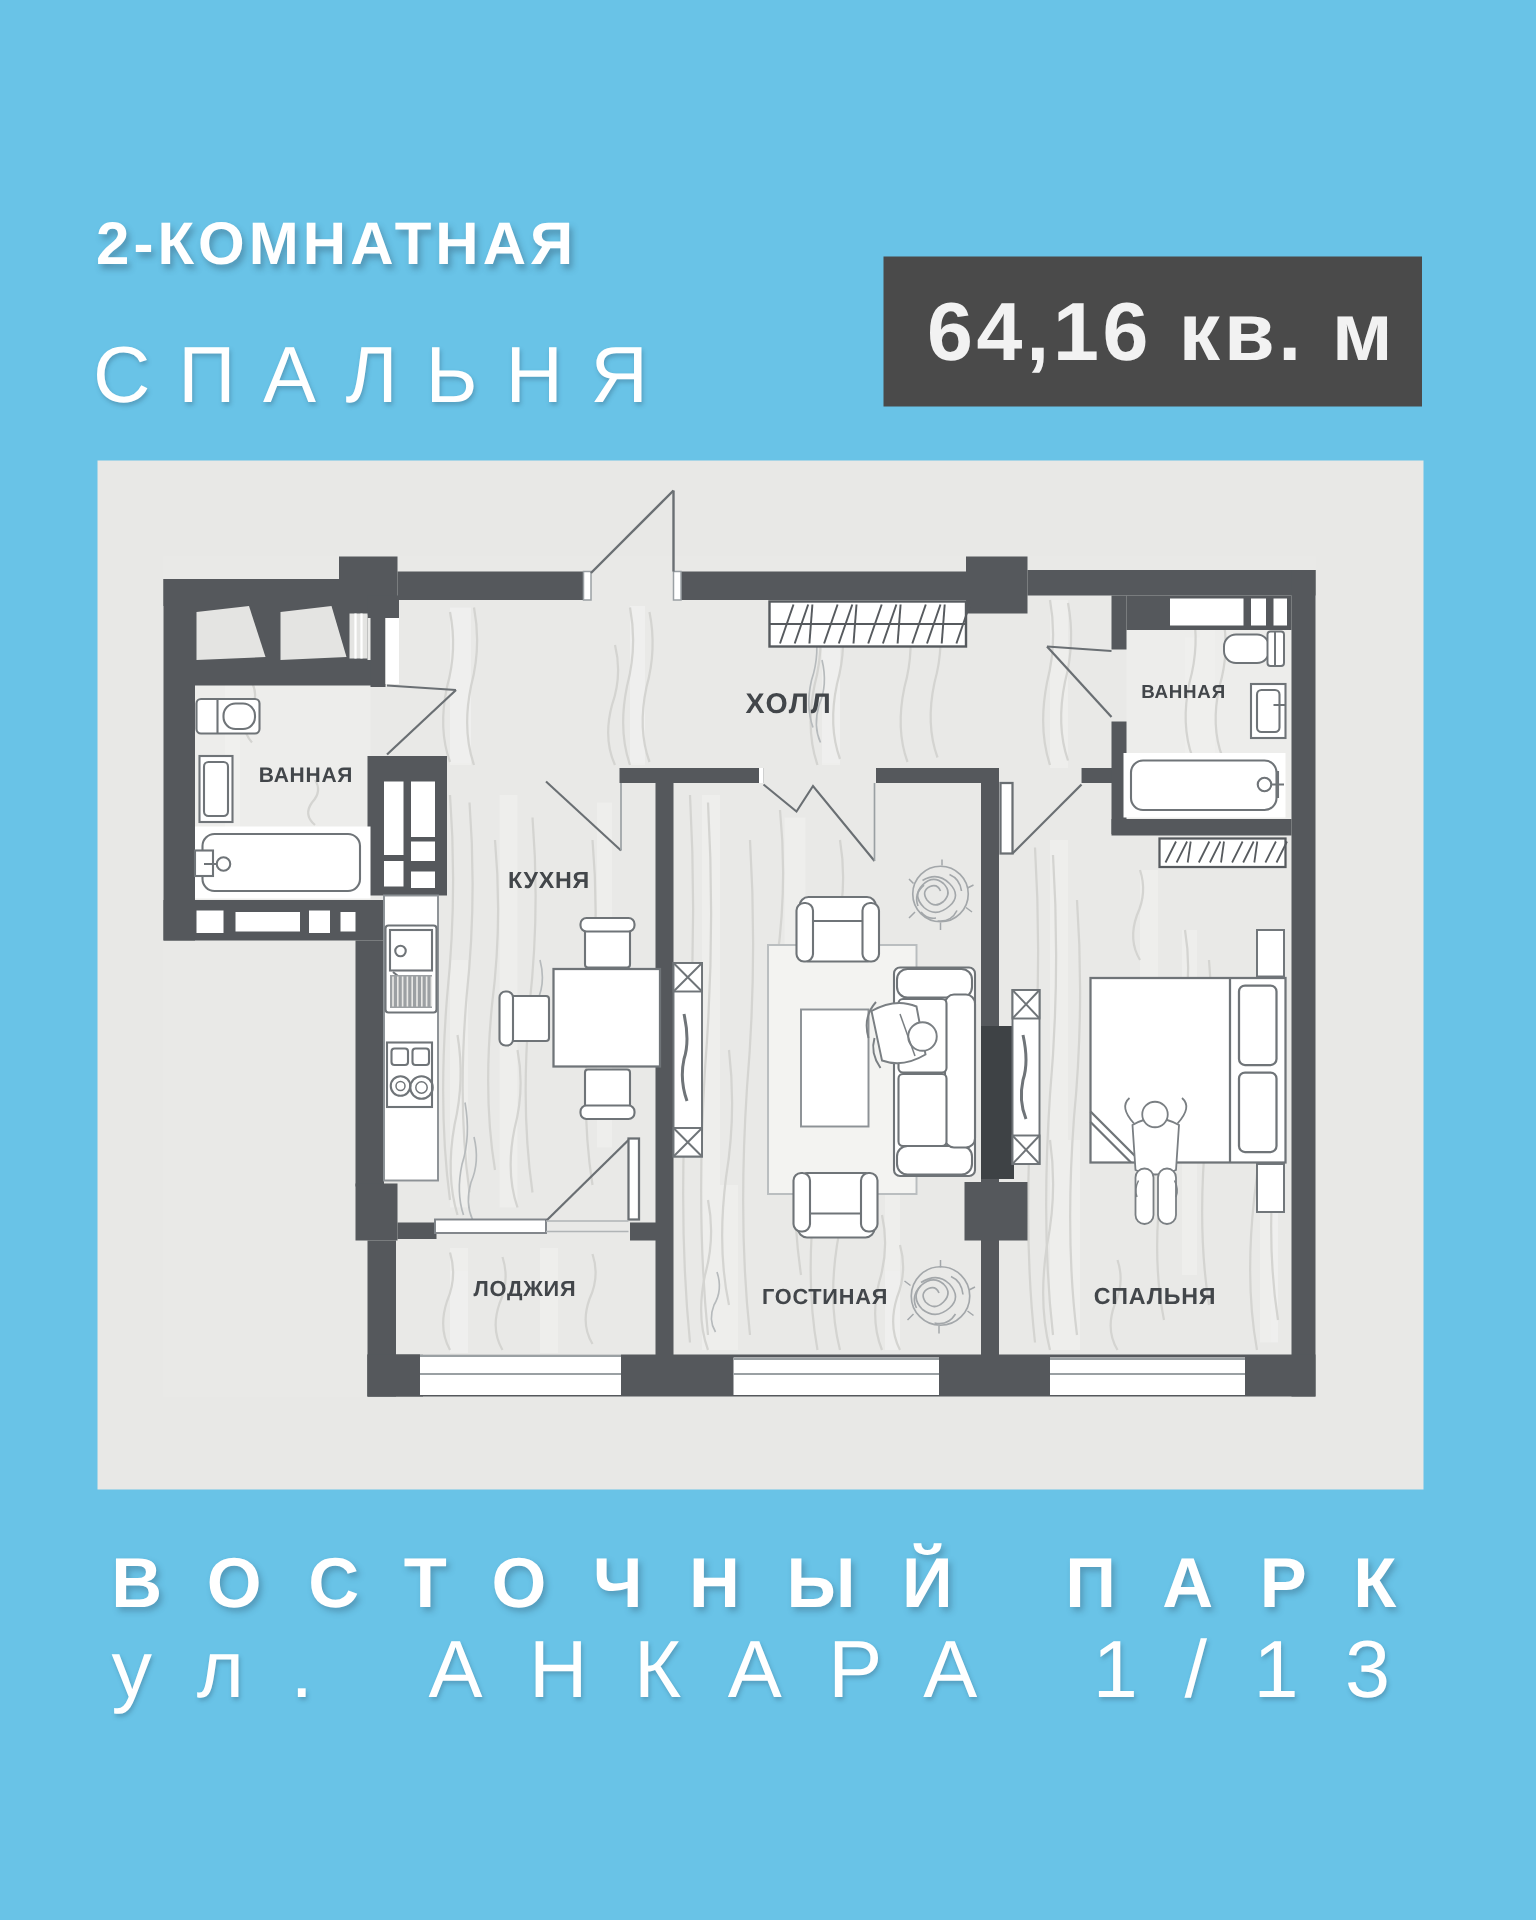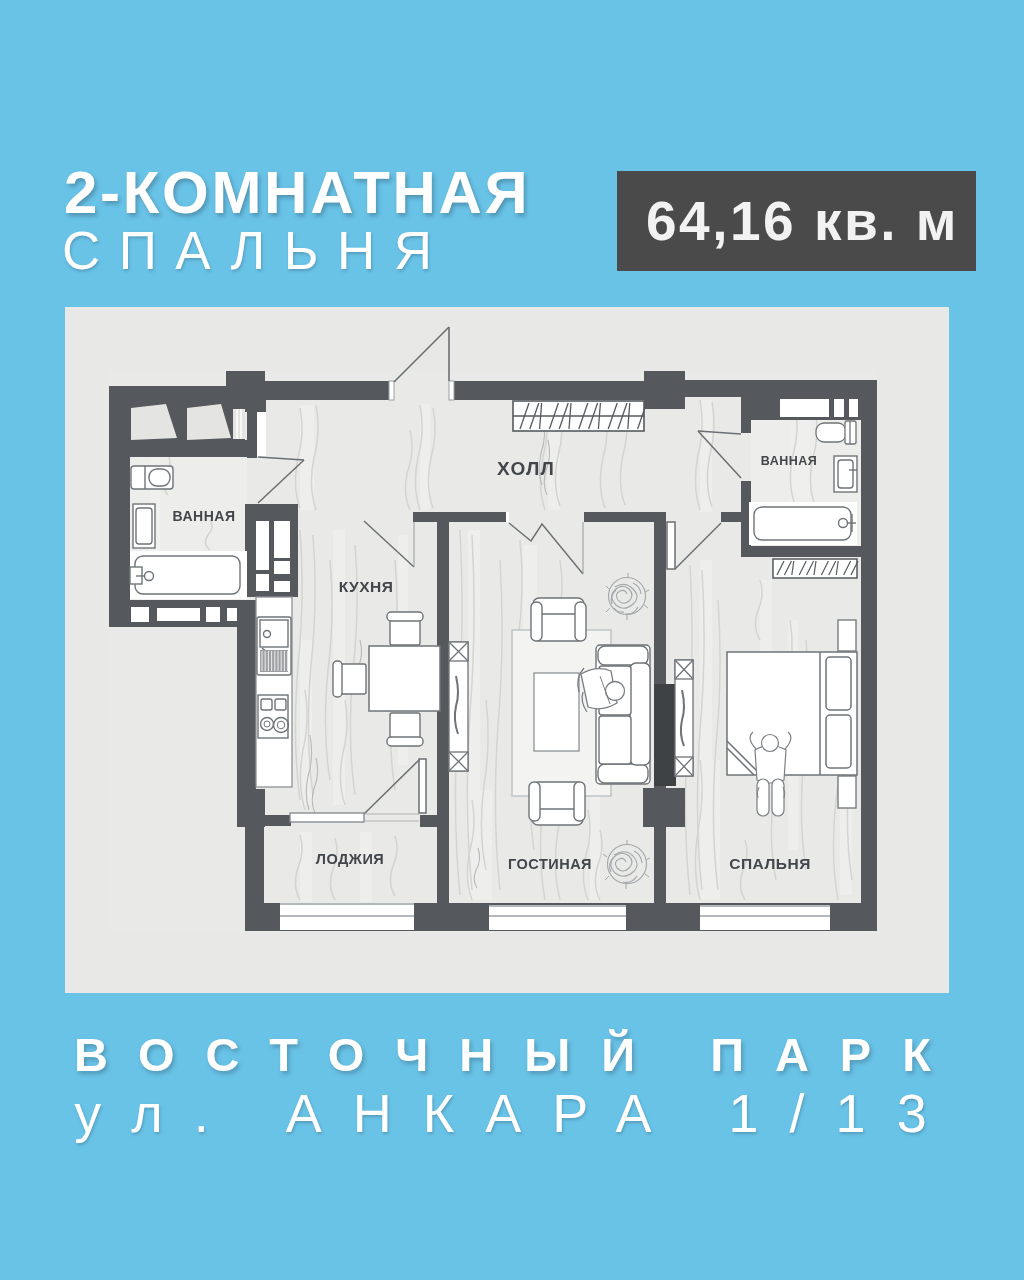--- a/index.html
+++ b/index.html
@@ -1,20 +1,20 @@
 <!DOCTYPE html>
 <html><head>
 <meta charset="utf-8">
 <style>
   html,body{margin:0;padding:0;}
   body{width:1024px;height:1280px;overflow:hidden;background:#69c3e7;font-family:"Liberation Sans",sans-serif;}
   .abs{position:absolute;}
-  .t1{left:64px;top:158px;font-size:60px;font-weight:bold;color:#fff;letter-spacing:2.7px;text-shadow:2px 3px 4px rgba(50,90,115,.45);}
+  .t1{left:64px;top:141px;font-size:40px;font-weight:bold;color:#fff;letter-spacing:2.7px;text-shadow:2px 3px 4px rgba(50,90,115,.45);}
   .t2{left:62px;top:220px;font-size:53px;font-weight:normal;color:#fff;letter-spacing:18.5px;text-shadow:1px 2px 3px rgba(50,90,115,.35);}
-  .badge{left:589px;top:171px;width:359px;height:100px;background:#4a4a4a;display:flex;align-items:center;justify-content:center;margin-left:28px;}
+  .badge{left:589px;top:171px;width:359px;height:100px;background:#4a4a4a;display:flex;align-items:center;justify-content:center;}
   .badge span{font-size:55px;font-weight:bold;color:#f2f2f2;letter-spacing:2.5px;padding-left:12px;}
   .b1{left:6px;top:1027px;width:1024px;text-align:center;font-size:47px;font-weight:bold;color:#fff;letter-spacing:31px;text-shadow:2px 3px 4px rgba(50,90,115,.4);}
   .b2{left:4px;top:1082px;width:1024px;text-align:center;font-size:54px;font-weight:normal;color:#fff;letter-spacing:31px;text-shadow:1px 2px 3px rgba(50,90,115,.35);}
   .panel{left:65px;top:307px;width:884px;height:686px;background:#e8e8e6;}
 </style>
 </head>
 <body>
 
 <div class="abs t1">2-КОМНАТНАЯ</div>
 

